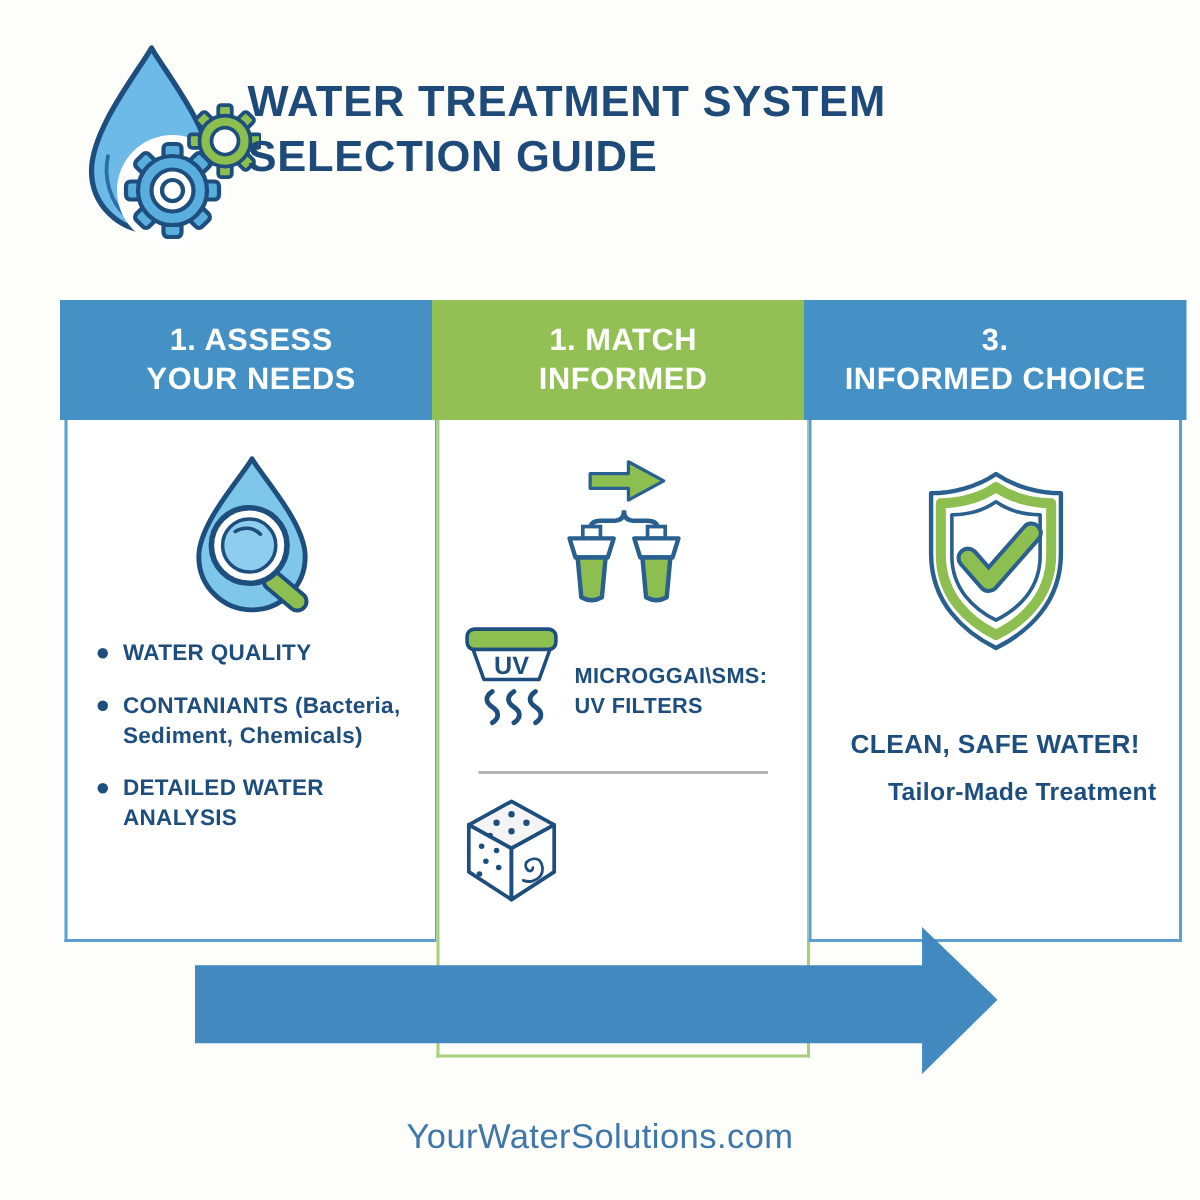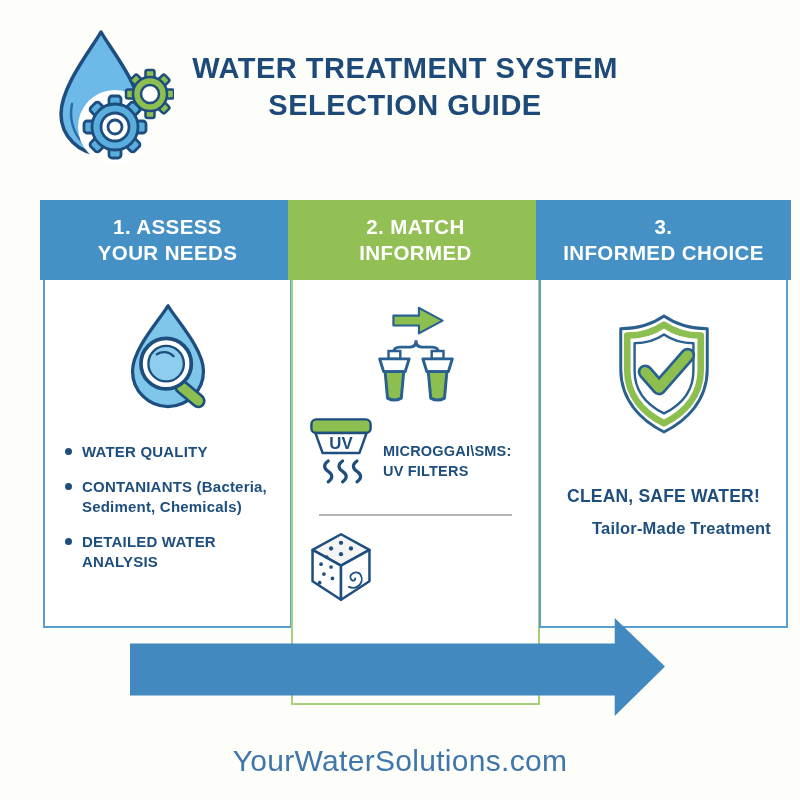--- a/index.html
+++ b/index.html
@@ -7,21 +7,21 @@
     width:800px;height:800px;position:relative;overflow:hidden;
     background:#fdfdfa;
     font-family:"Liberation Sans","DejaVu Sans",sans-serif;
     -webkit-font-smoothing:antialiased;
   }
   .abs{position:absolute;}
 
   
   #logo{left:52px;top:26px;width:122px;height:140px;}
   #title{
-    left:165px;top:50px;width:480px;text-align:center;
+    left:165px;top:50px;width:480px;
     color:#1d4a78;font-weight:bold;font-size:29px;line-height:37px;
     letter-spacing:0.5px;
   }
 
   
   .column{top:200px;width:255px;}
   #col-assess{left:40px;}
   #col-match{left:288px;}
   #col-informed{left:536px;}
 
@@ -36,21 +36,21 @@
   .col-body{
     position:absolute;left:3px;right:3px;top:80px;background:#ffffff;
     border-width:0 2px 2px 2px;border-style:solid;
   }
   .body-blue{border-color:#5b9fd0;height:346px;}
   .body-green{border-color:#a8cf79;height:423px;}
 
   .big-icon{display:block;margin:20px auto 0 auto;}
 
   
-  .bullets{margin:24px 10px 0 20px;}
+  .bullets{margin:8px 10px 0 20px;}
   .bullet{display:flex;margin-bottom:15px;}
   .bullet .dot{
     width:7px;height:7px;border-radius:50%;background:#1d4e7e;
     flex:0 0 7px;margin:6px 10px 0 0;
   }
   .bullet .txt{
     color:#1d4e7e;font-weight:bold;font-size:15px;line-height:20px;
     letter-spacing:0.2px;
   }
 
@@ -78,21 +78,21 @@
     left:130px;top:618px;width:535px;height:98px;
     background:#4289c0;
     clip-path:polygon(0 26%,90.6% 26%,90.6% 0,100% 49.5%,90.6% 100%,90.6% 79%,0 79%);
     filter:drop-shadow(0 4px 3px rgba(60,90,120,0.25));
     z-index:5;
   }
 
   
   #footer{
     left:0;top:744px;width:800px;text-align:center;
-    color:#3f76ab;font-size:30px;letter-spacing:0.3px;
+    color:#3f76ab;font-size:23px;letter-spacing:0.3px;
   }
 
   svg{display:block;}
 </style>
 </head>
 <body>
 
 <div class="abs" id="logo">
   <svg width="122" height="140" viewBox="0 0 122 140">
 
@@ -166,21 +166,21 @@
       <div class="bullet">
         <span class="dot"></span>
         <span class="txt">DETAILED WATER ANALYSIS</span>
       </div>
     </div>
   </div>
 </div>
 
 <div class="abs column" id="col-match">
   <div class="col-header green">
-    <div>2. MATCH</div>
+    <div>1. MATCH</div>
     <div>INFORMED</div>
   </div>
   <div class="col-body body-green">
 
     <svg class="big-icon" width="128" height="106" viewBox="0 0 130 108">
       <polygon points="42,16 68,16 68,8 92,21 68,34 68,26 42,26" fill="#8cbe50" stroke="#2a608f" stroke-width="2.2" stroke-linejoin="round"></polygon>
       <path d="M42 62 L42 54 Q42 48 49 48 L59 48 Q65 48 65 41 Q65 48 71 48 L81 48 Q88 48 88 54 L88 62" fill="none" stroke="#2a608f" stroke-width="3"></path>
 
       <rect x="37" y="52" width="12" height="8" fill="#ffffff" stroke="#2a608f" stroke-width="2.5"></rect>
       <polygon points="28,60 58,60 54,73 32,73" fill="#ffffff" stroke="#2a608f" stroke-width="3" stroke-linejoin="round"></polygon>

